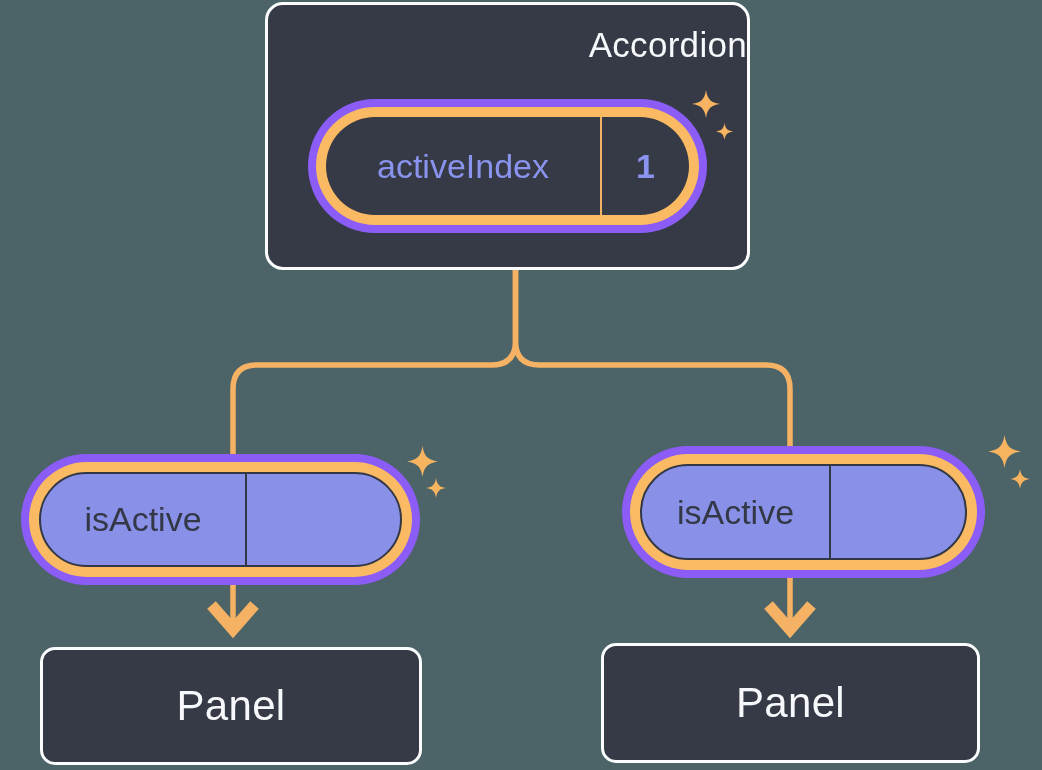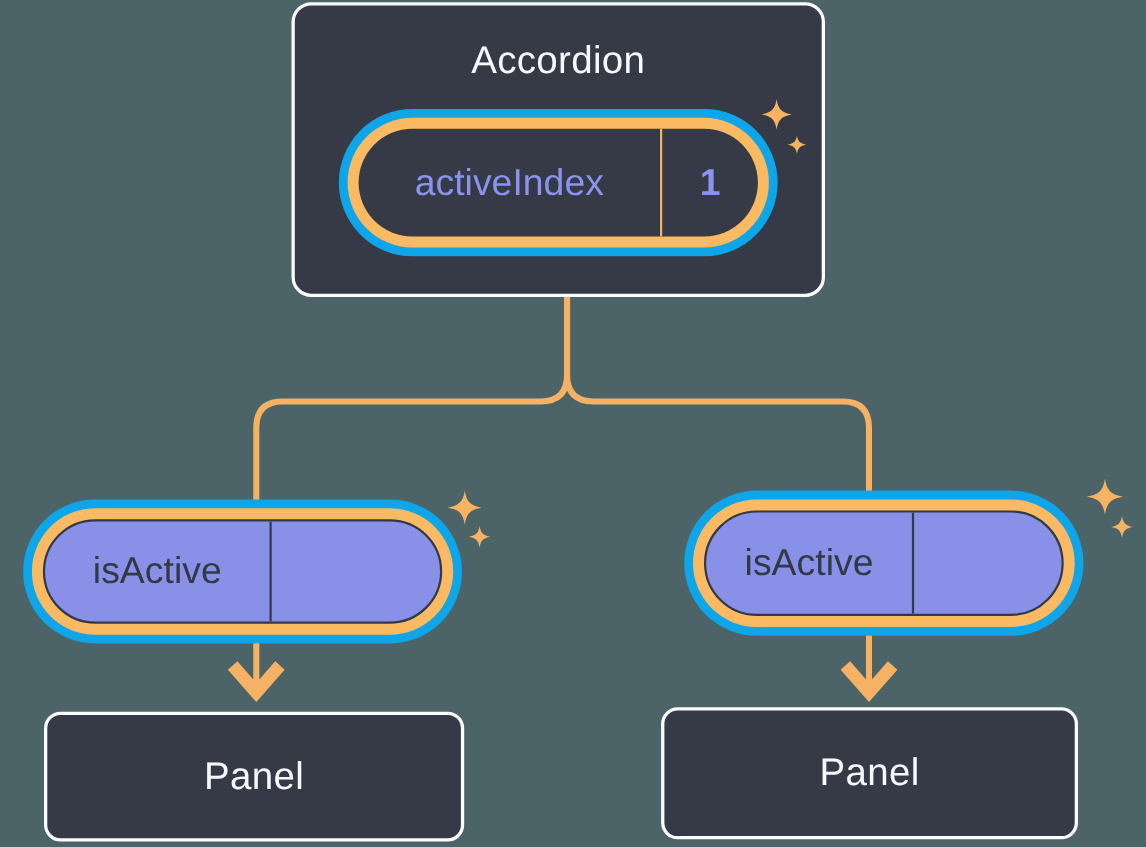--- a/index.html
+++ b/index.html
@@ -14,26 +14,26 @@
     background:#353A46; border:3px solid #FBFCFD; border-radius:18px;
   }
   .card-title {
     width:100%; text-align:center; color:#F7F8FB;
     font-size:35px; font-weight:500; letter-spacing:.3px;
   }
   .panel-card {
     position:absolute; box-sizing:border-box;
     background:#353A46; border:3px solid #FBFCFD; border-radius:15px;
     display:flex; align-items:center; justify-content:center;
-    color:#F7F8FB; font-size:35px; font-weight:500; letter-spacing:.3px;
+    color:#F7F8FB; font-size:42px; font-weight:500; letter-spacing:.3px;
   }
   
   .ring {
     position:absolute; box-sizing:border-box;
-    background:#0ea5e9; border-radius:999px; padding:8px;
+    background:#8b5cf6; border-radius:999px; padding:8px;
   }
   .ring-inner {
     width:100%; height:100%; box-sizing:border-box;
     background:#FABA63; border-radius:999px; padding:10px;
   }
   .core {
     width:100%; height:100%; box-sizing:border-box;
     border-radius:999px; display:flex; overflow:hidden;
   }
   .core.dark   { background:#353A46; }
@@ -59,21 +59,21 @@
   <svg class="overlay" width="1042" height="770" viewBox="0 0 1042 770">
     <g stroke="#F5B264" fill="none">
       <path d="M515.5 270 L515.5 341 Q515.5 365 491.5 365 L257 365 Q233 365 233 389 L233 630" stroke-width="5.5"></path>
       <path d="M515.5 270 L515.5 341 Q515.5 365 539.5 365 L766 365 Q790 365 790 389 L790 630" stroke-width="5.5"></path>
       <path d="M211.5 605 L233 629.5 L254.5 605" stroke-width="11.5"></path>
       <path d="M768.5 605 L790 629.5 L811.5 605" stroke-width="11.5"></path>
     </g>
   </svg>
 
   <div class="card" style="left:265px; top:2px; width:485px; height:268px;">
-    <div class="card-title" style="margin-top:30px;">Accordion</div>
+    <div class="card-title" style="margin-top:20px;text-align:right;">Accordion</div>
   </div>
 
   <div class="ring" style="left:308px; top:99px; width:399px; height:134px;">
     <div class="ring-inner">
       <div class="core dark">
         <span class="cell name" style="width:274px;">activeIndex</span>
         <span class="cell value">1</span>
       </div>
     </div>
   </div>

